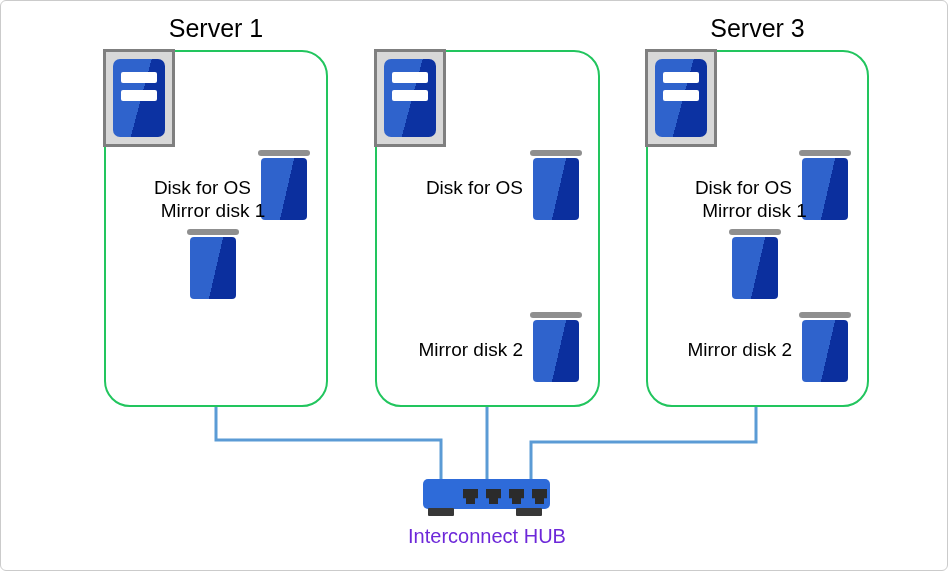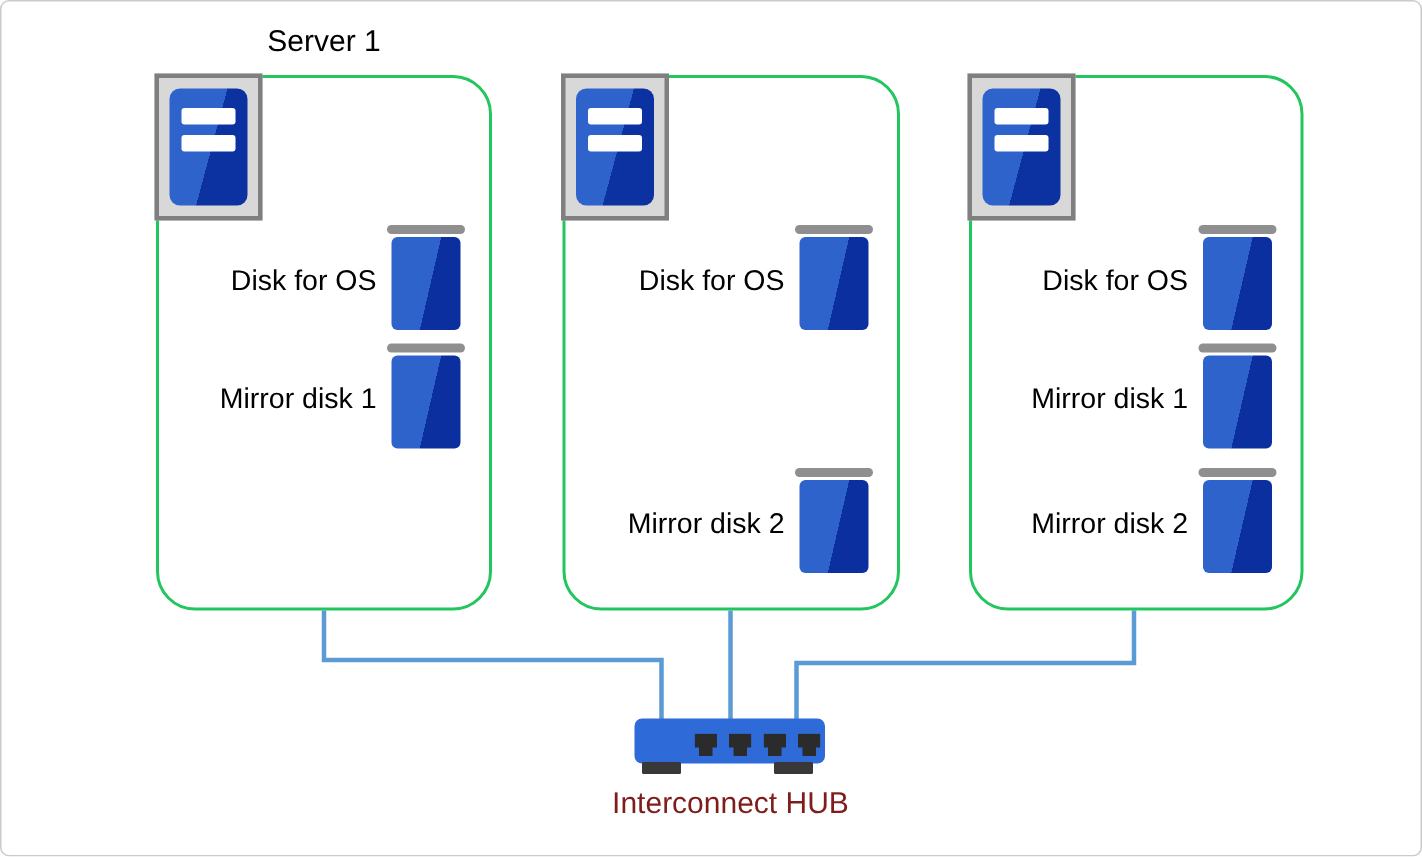--- a/index.html
+++ b/index.html
@@ -9,21 +9,21 @@
     background:#ffffff;
     border:1px solid #cbcbcb;
     border-radius:6px;
     box-sizing:border-box;
     font-family:"Liberation Sans", sans-serif;
     color:#000;
     overflow:hidden;
   }
   .server-title{
     position:absolute;top:14px;height:26px;
-    text-align:center;font-size:20px;line-height:26px;color:#000;
+    text-align:center;font-size:25px;line-height:26px;color:#000;
   }
   .server-box{
     position:absolute;top:49px;height:357px;
     border:2px solid #22c55e;
     border-radius:0 26px 26px 26px;
     box-sizing:border-box;
     background:#ffffff;
   }
   .server-icon{
     position:absolute;left:-3px;top:-3px;
@@ -41,21 +41,21 @@
     position:absolute;left:8px;width:36px;height:11px;
     background:#ffffff;border-radius:2px;
   }
   .tower .bar.b1{top:13px;}
   .tower .bar.b2{top:31px;}
   .disk-row{
     position:absolute;left:10px;right:16px;height:70px;
     display:flex;align-items:center;justify-content:flex-end;gap:7px;
   }
   .row-a{top:98px;}
-  .row-b{top:177px;}
+  .row-b{top:177px;flex-direction:column;}
   .row-c{top:260px;}
   .disk-label{
     font-size:19px;color:#000;white-space:nowrap;padding-top:6px;
   }
   .disk{width:52px;flex:0 0 52px;}
   .disk .cap{width:52px;height:6px;background:#8f8f8f;border-radius:3px;}
   .disk .platter{
     width:46px;height:62px;margin:2px auto 0;border-radius:4px;
     background:linear-gradient(103deg,#2f63cc 55%,#0b2f9e 55%);
   }
@@ -71,29 +71,30 @@
   }
   .hub-port.p1{left:40px;}
   .hub-port.p2{left:63px;}
   .hub-port.p3{left:86px;}
   .hub-port.p4{left:109px;}
   .hub-foot{position:absolute;top:29px;width:26px;height:8px;background:#383838;border-radius:1px;}
   .hub-foot.f1{left:5px;}
   .hub-foot.f2{left:93px;}
   .hub-label{
     position:absolute;left:336px;top:524px;width:300px;
-    text-align:center;font-size:20px;color:#7f1d1d;
+    text-align:center;font-size:20px;color:#6d28d9;
   }
 </style>
 </head>
 <body>
 
 <div class="canvas">
 
   <div class="server-title" style="left:103px;width:224px;">Server 1</div>
+  <div class="server-title" style="left:645px;width:223px;">Server 3</div>
 
   <svg class="connectors" viewBox="0 0 948 571">
     <polyline points="215,406 215,439 440,439 440,479"></polyline>
     <polyline points="486,406 486,479"></polyline>
     <polyline points="755,406 755,441 530,441 530,479"></polyline>
   </svg>
 
   <div class="server-box" style="left:103px;width:224px;">
     <div class="server-icon">
       <div class="tower">

